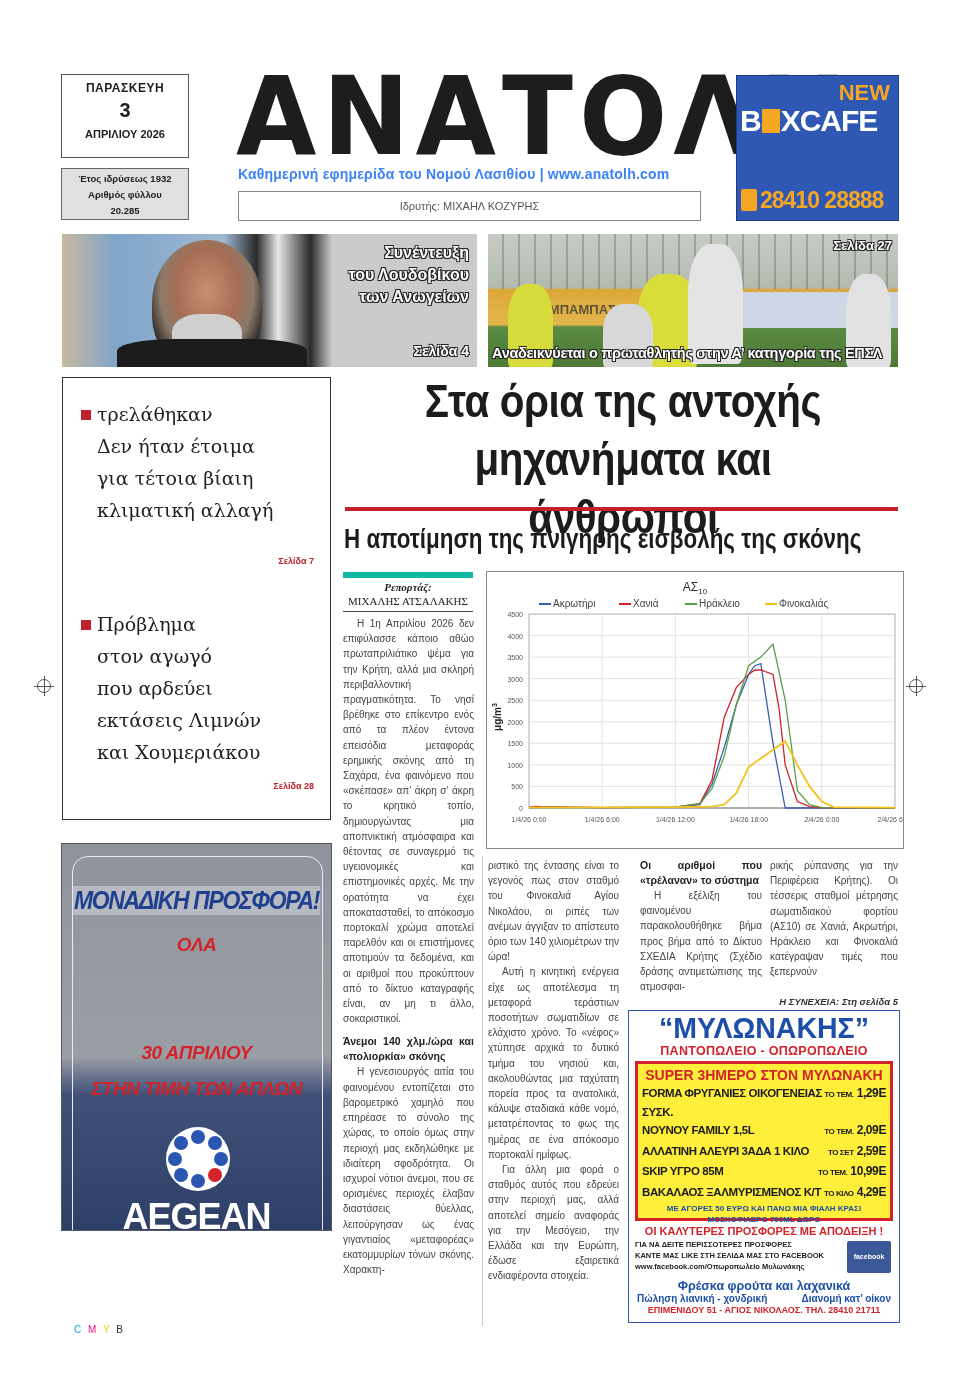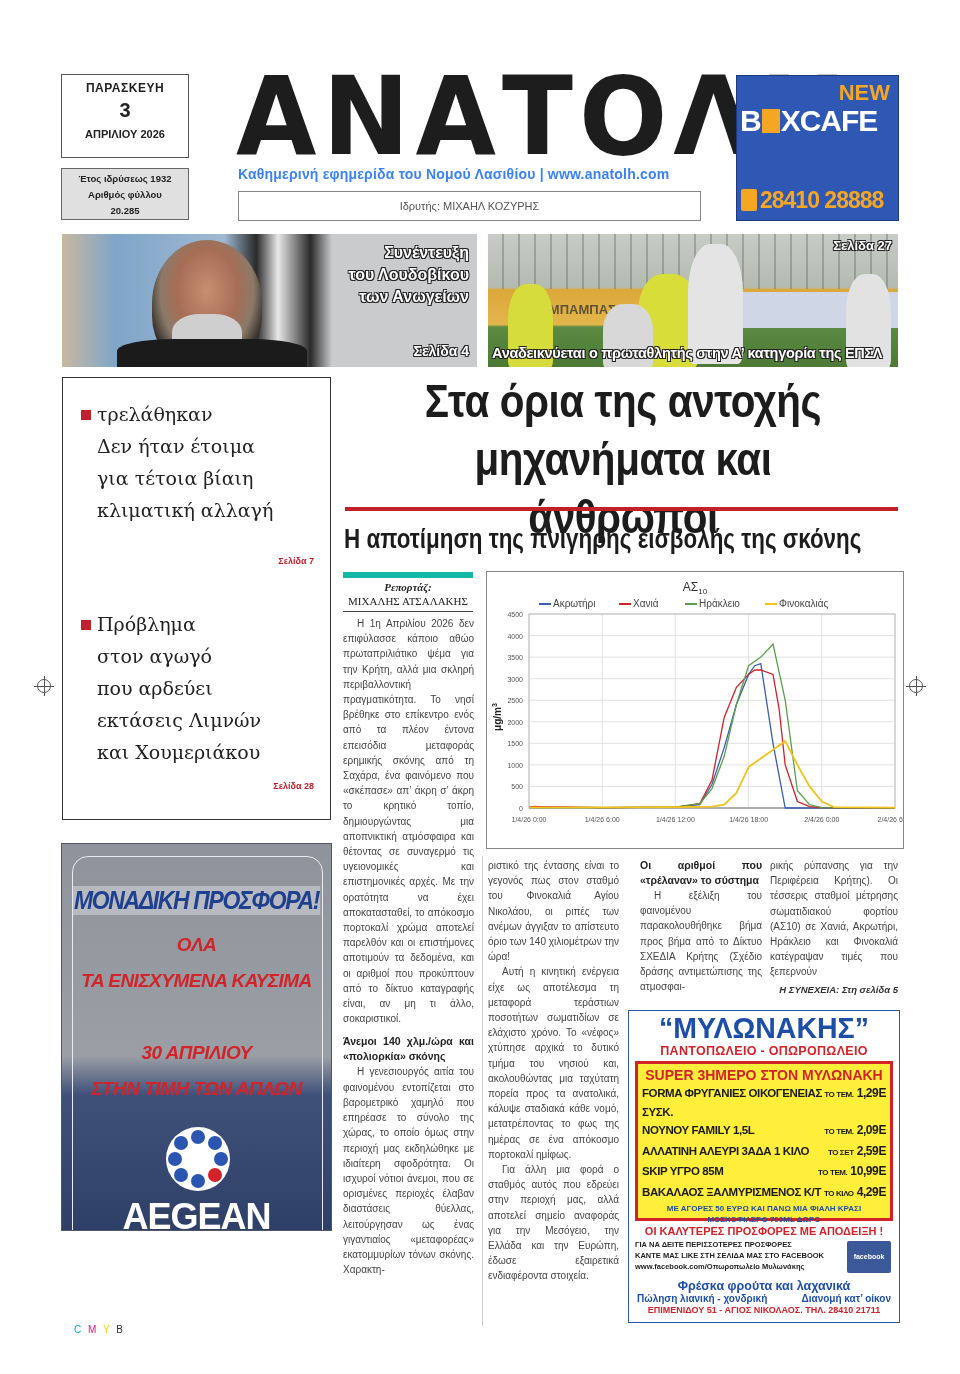--- a/index.html
+++ b/index.html
@@ -58,21 +58,21 @@
   
   .byline { left: 343px; top: 572px; width: 130px; text-align: center; font-family: "Liberation Serif", serif; font-size: 11px; line-height: 14px; border-top: 6px solid #14b8a6; border-bottom: 1px solid #444; padding: 2px 0 3px; }
   .byline .lbl { font-style: italic; font-weight: bold; }
   .col { font-size: 10px; line-height: 15.2px; color: #444; text-align: justify; }
   .col p { text-indent: 14px; }
   .col h4 { font-size: 10.5px; font-weight: bold; color: #222; line-height: 15px; margin-top: 8px; }
   .col1 { left: 343px; top: 616px; width: 131px; }
   .col2 { left: 488px; top: 858px; width: 131px; }
   .col3 { left: 640px; top: 858px; width: 122px; }
   .col4 { left: 770px; top: 858px; width: 128px; }
-  .cont { font-style: italic; font-weight: bold; color: #333; text-align: right; font-size: 9.5px; margin-top: 2px; }
+  .cont { font-style: italic; font-weight: bold; color: #333; text-align: right; font-size: 9.5px; margin-top: 14px; }
 
   
   .chartbox { left: 486px; top: 571px; width: 418px; height: 278px; border: 1px solid #888; background: #fff; }
   .chartbox svg { display: block; }
   .vline { left: 482px; top: 856px; width: 1px; height: 470px; background: #ccc; }
 
   
   .aegean { left: 61px; top: 843px; width: 271px; height: 388px; background: linear-gradient(180deg, #8f939b 0%, #9a9ea5 55%, #3f5079 65%, #2e3f68 100%); border: 1px solid #556; overflow: hidden; }
   .aegean .frame { position: absolute; left: 10px; top: 12px; width: 251px; height: 457px; border: 1.5px solid #e9ecf2; border-radius: 16px; }
   .aegean .offer { position: absolute; left: 0; top: 42px; width: 100%; text-align: center; color: #1f3f8f; font-weight: bold; font-style: italic; font-size: 25px; letter-spacing: -1.5px; background: rgba(220,222,228,.5); transform: scaleX(.92); }
@@ -278,21 +278,20 @@
       </g>
     <text id="ctitle" x="208" y="19" text-anchor="middle" font-size="12" fill="#333" font-family="Liberation Sans, sans-serif"><tspan>ΑΣ</tspan><tspan font-size="8" dy="3">10</tspan></text>
     <text id="ylabel" x="0" y="0" transform="translate(14,145) rotate(-90)" text-anchor="middle" font-size="10" font-weight="bold" fill="#222" font-family="Liberation Sans, sans-serif"><tspan>μg/m</tspan><tspan font-size="7" dy="-4">3</tspan></text>
   </svg>
 </div>
 
 <div class="abs aegean">
   <div class="frame"></div>
   <div class="offer">ΜΟΝΑΔΙΚΗ ΠΡΟΣΦΟΡΑ!</div>
   <div class="red" style="top:90px;">ΟΛΑ</div>
-  <div class="red" style="top:126px;">ΤΑ ΕΝΙΣΧΥΜΕΝΑ ΚΑΥΣΙΜΑ</div>
   <div class="red" style="top:198px;">30 ΑΠΡΙΛΙΟΥ</div>
   <div class="red" style="top:234px;">ΣΤΗΝ ΤΙΜΗ ΤΩΝ ΑΠΛΩΝ</div>
   <div class="logo">
     <span class="petal" style="left:25px;top:3px;"></span>
     <span class="petal" style="left:42px;top:9px;"></span>
     <span class="petal" style="left:48px;top:25px;"></span>
     <span class="petal" style="left:42px;top:41px;background:#d2232a;"></span>
     <span class="petal" style="left:25px;top:47px;"></span>
     <span class="petal" style="left:8px;top:41px;"></span>
     <span class="petal" style="left:2px;top:25px;"></span>

